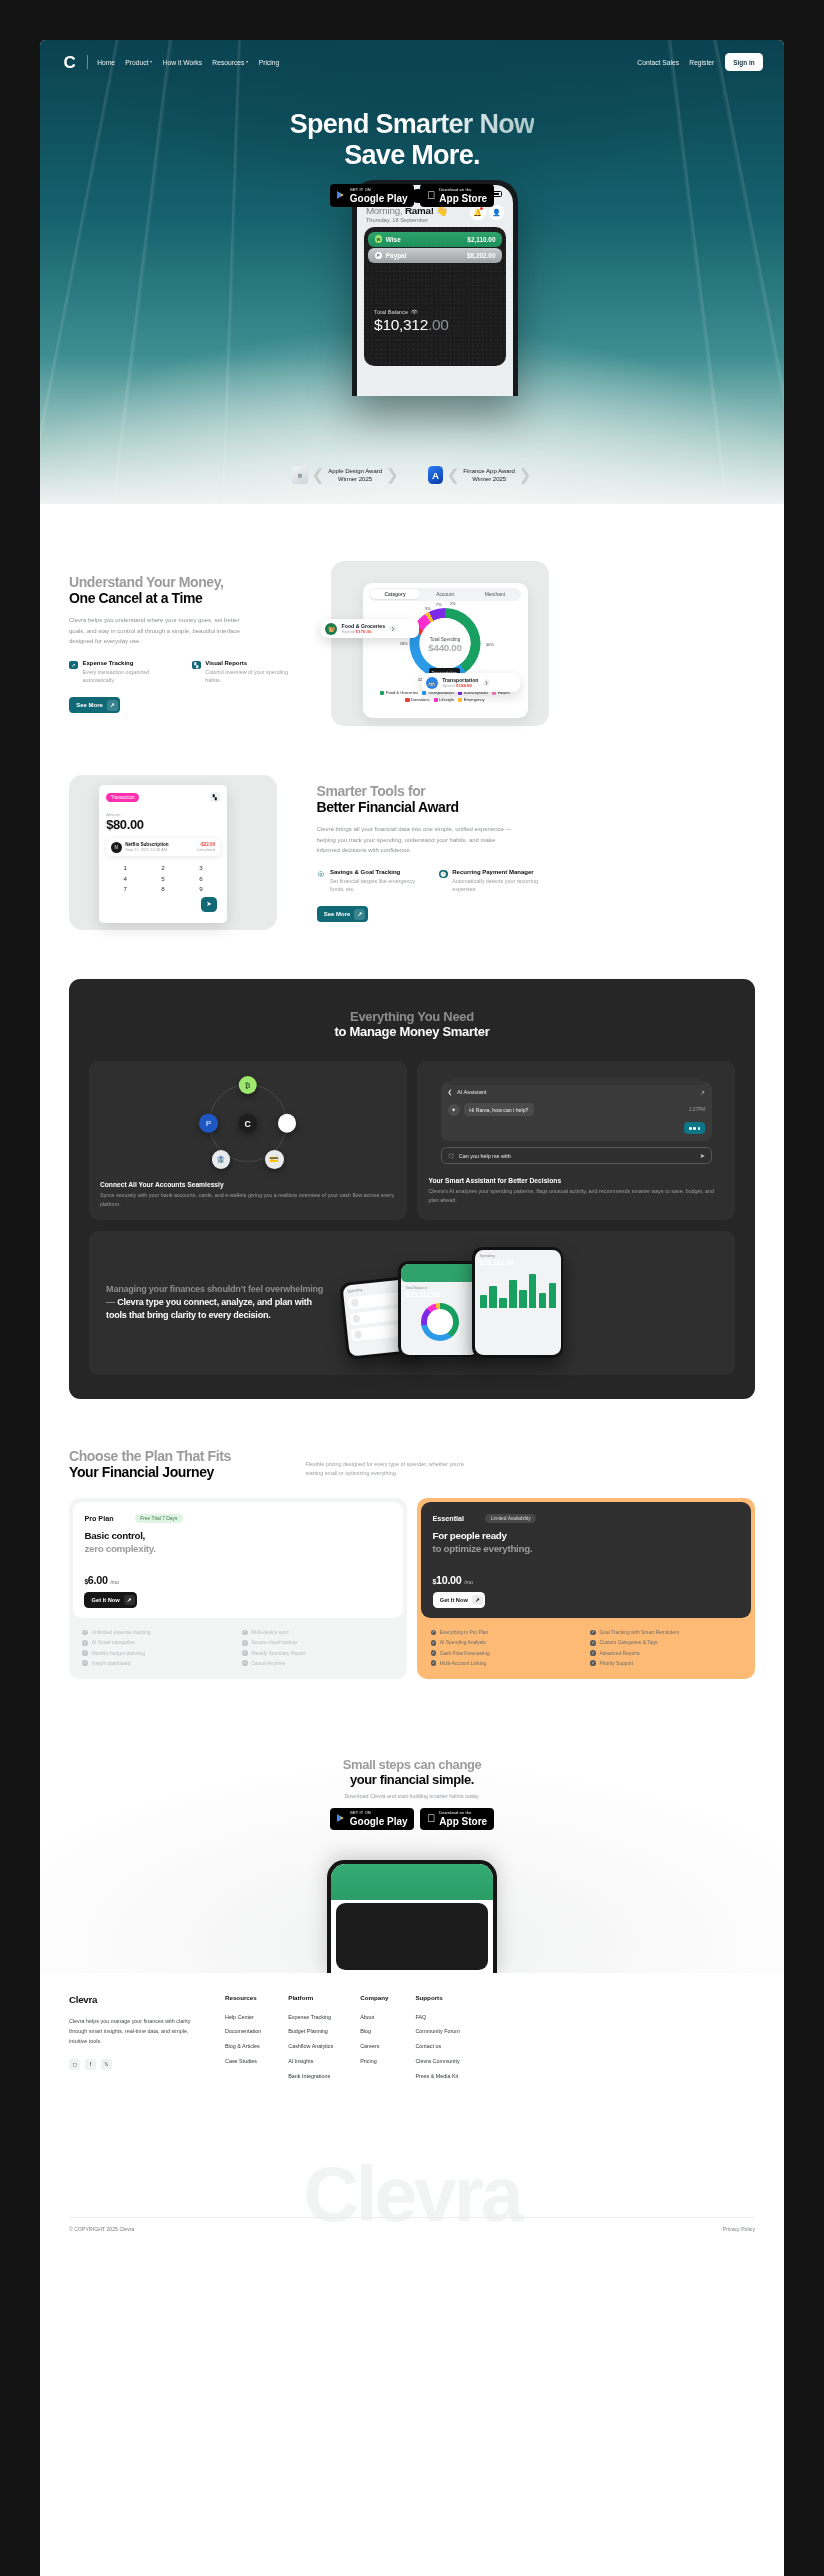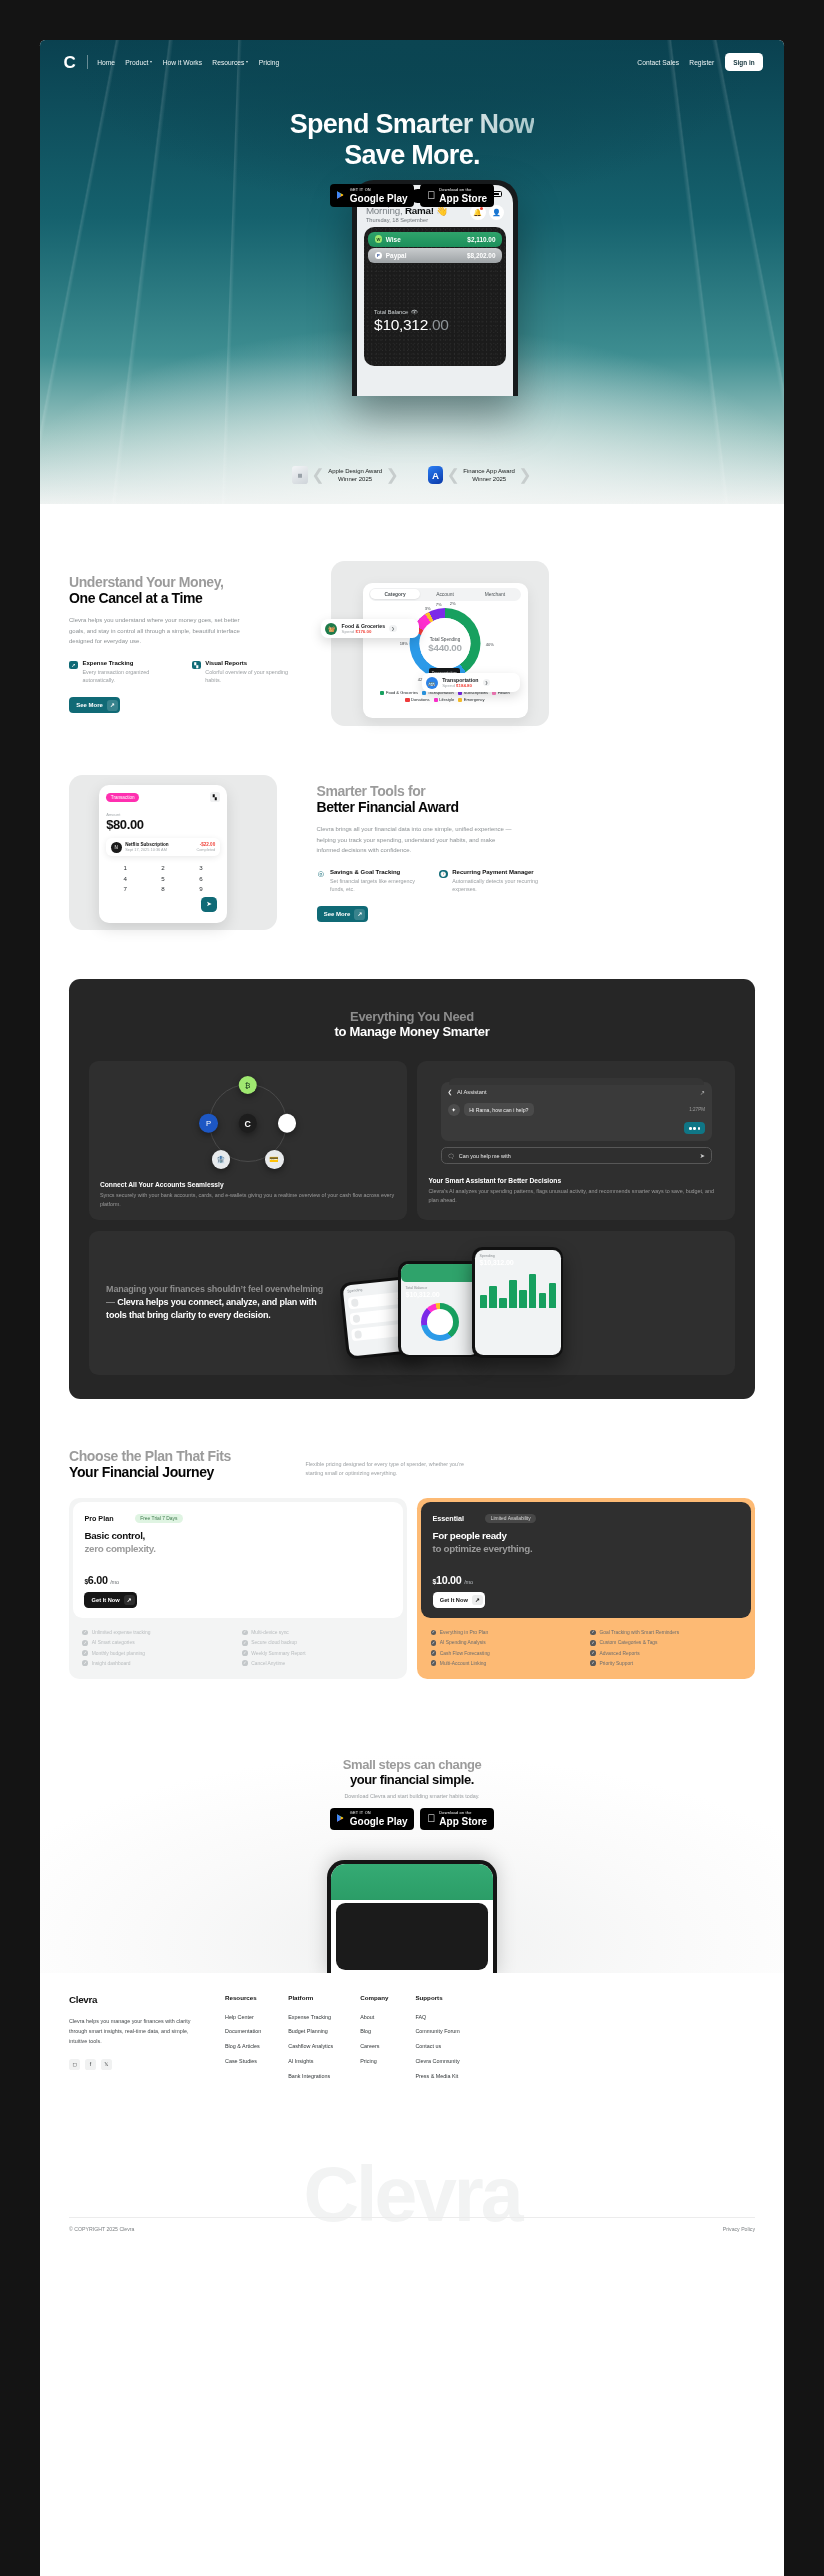--- a/index.html
+++ b/index.html
@@ -186,21 +186,21 @@
              display: flex; align-items: center; justify-content: center; color: #6d7376; }
   .tip { position: absolute; background: #16181a; color: #fff; font-size: 3.9px;
          padding: 1.5px 3.1px; border-radius: 2.1px; }
 
   
   .sec-tools { display: flex; align-items: center; gap: 15.5px; padding-top: 49px; }
   .tools-card { position: relative; width: 232px; height: 155px; }
   .tools-bg { position: absolute; left: 0; top: 0; width: 208px; height: 155px;
               background: #e9eaea; border-radius: 13.4px; }
   .tool-phone { position: absolute; left: 30px; top: 10.3px; width: 128px; height: 138px;
-                background: #fff; border-radius: 10px; box-shadow: 0 5.2px 14.4px rgba(0,0,0,.12);
+                background: #fff; border-radius: 5px; box-shadow: 0 5.2px 14.4px rgba(0,0,0,.12);
                 padding: 6.7px 7.2px; overflow: hidden; }
   .tp-top { display: flex; justify-content: space-between; align-items: center; }
   .tp-pill { background: #ff2fb0; color: #fff; font-size: 4.6px; border-radius: 10.3px; padding: 2.1px 4.6px; }
   .tp-ico { width: 10.3px; height: 10.3px; border-radius: 2.6px; background: #f0f1f2;
             display: flex; align-items: center; justify-content: center; font-size: 5.2px; }
   .tp-lb { font-size: 4.1px; color: #a6abae; margin-top: 9.3px; }
   .tp-amt { font-size: 13px; font-weight: 600; letter-spacing: -0.4px; margin-top: 0.5px; }
   .tp-tx { display: flex; align-items: center; gap: 3.6px; margin-top: 6.2px;
            box-shadow: 0 1.5px 6.2px rgba(0,0,0,.09); border-radius: 5.7px; padding: 3.6px 4.6px; }
   .tp-tx .av { width: 10.8px; height: 10.8px; border-radius: 50%; background: #1b1b1b; color: #fff;
@@ -729,21 +729,21 @@
               <span class="send">➤</span>
             </div>
           </div>
         </div>
         <h4>Your Smart Assistant for Better Decisions</h4>
         <p>Clevra’s AI analyzes your spending patterns, flags unusual activity, and recommends smarter ways to save, budget, and plan ahead.</p>
       </div>
     </div>
 
     <div class="statement">
-      <div class="txt"><span>Managing your finances shouldn’t feel overwhelming — </span><b>Clevra helps you connect, analyze, and plan with tools that bring clarity to every decision.</b></div>
+      <div class="txt"><span>Managing your finances shouldn’t feel overwhelming — </span><b>Clevra type you connect, analyze, and plan with tools that bring clarity to every decision.</b></div>
       <div class="st-phones">
         <div class="ph ph1">
           <div class="scr">
             <div class="mini-lb">Spending</div>
             <div class="mini-row">
                   <span class="c"></span>
                   <span class="n">Netflix</span>
                   <span class="v">-$22.00</span>
                 </div>
             <div class="mini-row">

